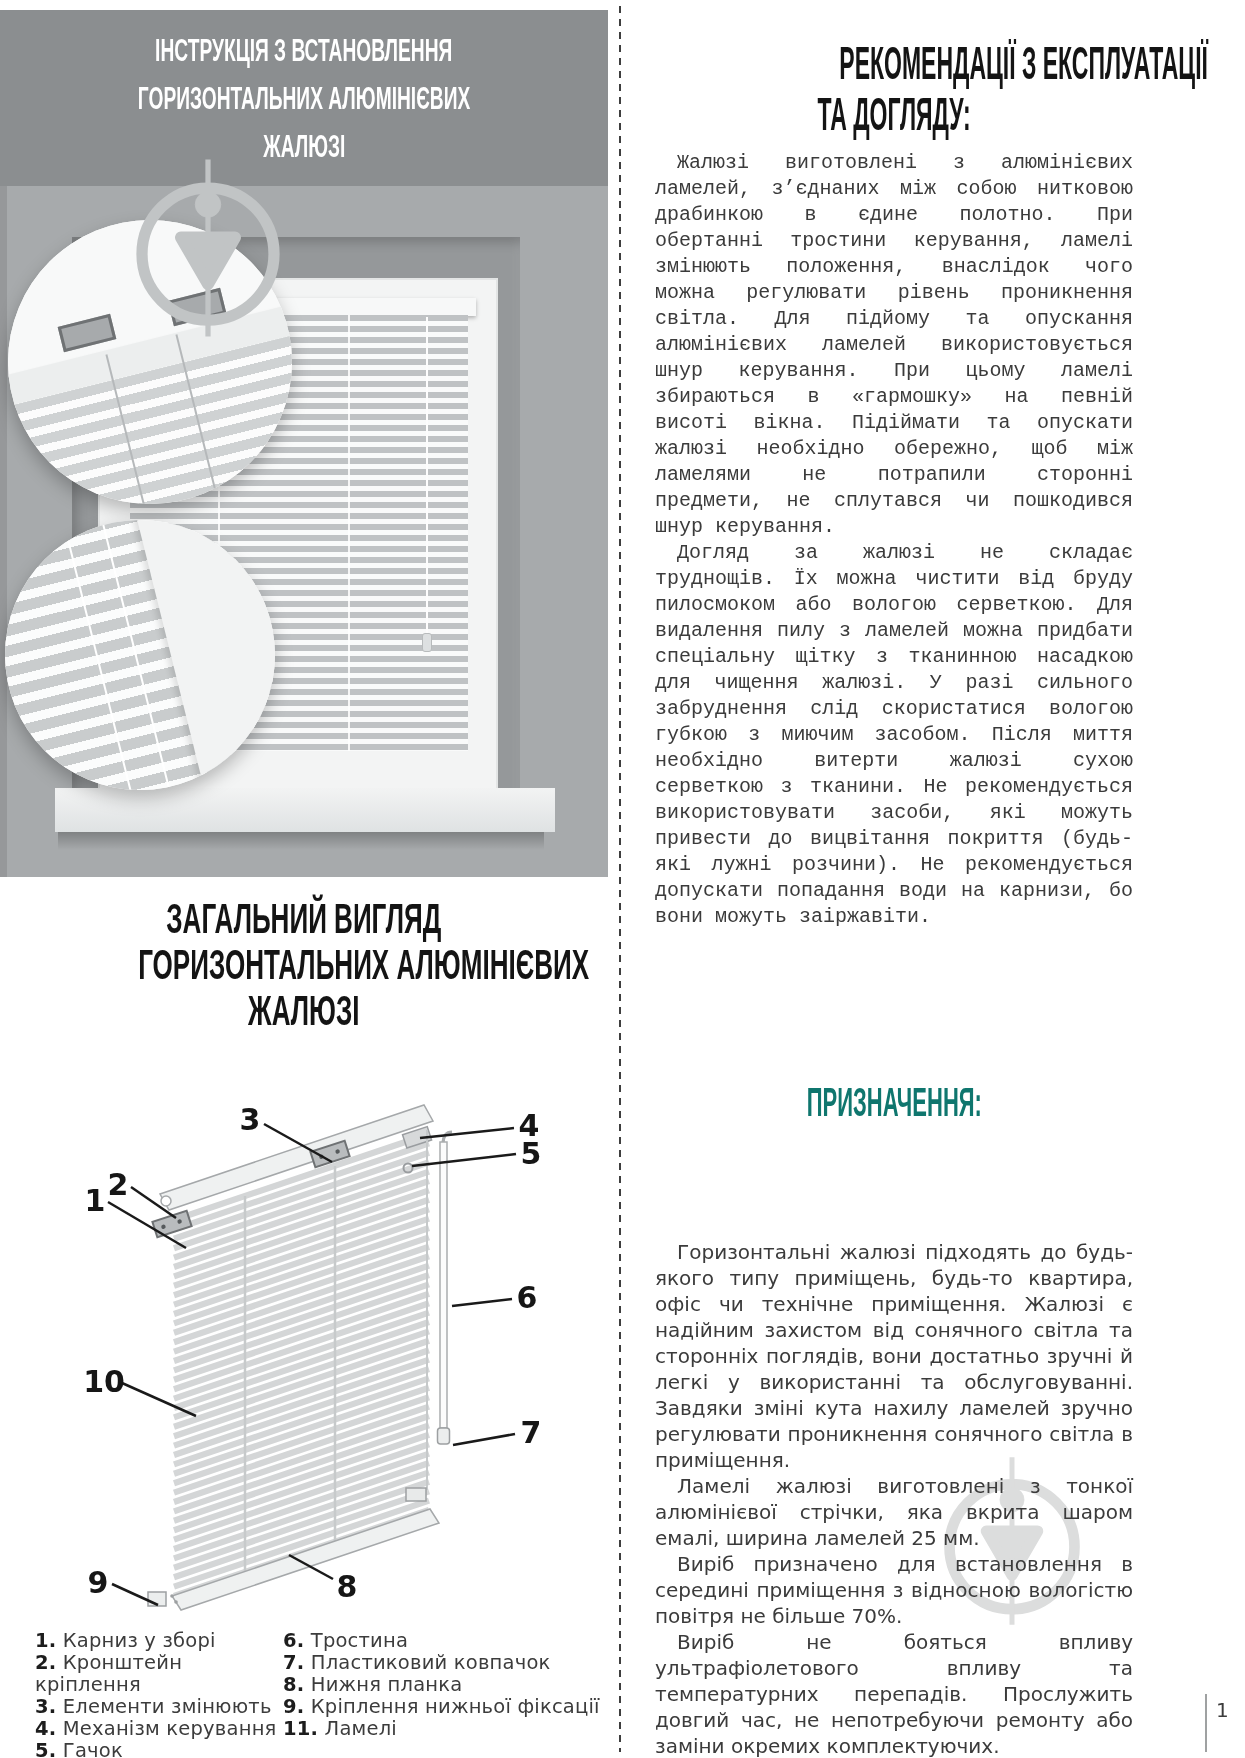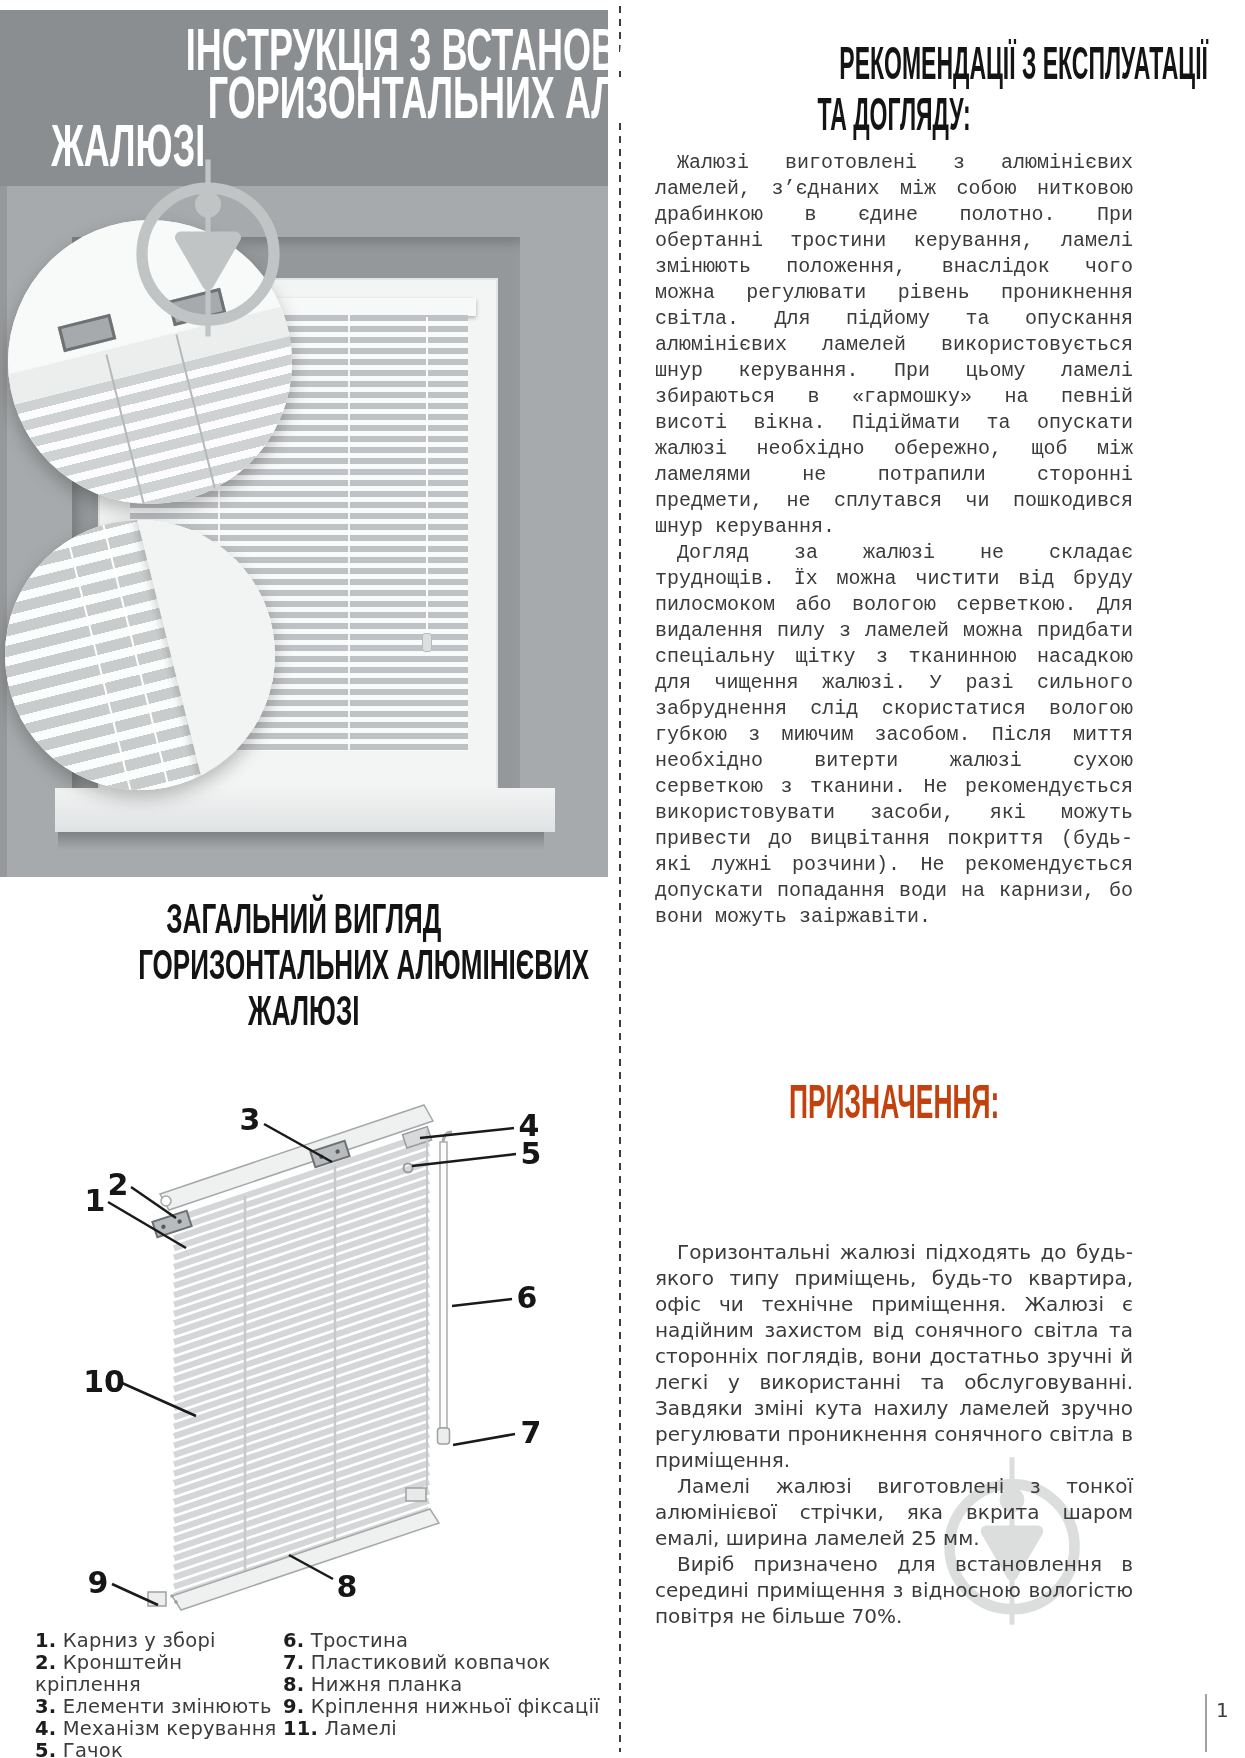--- a/index.html
+++ b/index.html
@@ -3,22 +3,22 @@
 <meta charset="utf-8">
 <style>
   html,body{margin:0;padding:0;background:#ffffff;}
   .page{position:relative;width:1245px;height:1758px;background:#fff;overflow:hidden;
         font-family:"DejaVu Sans",sans-serif;color:#3b3b3b;}
   
   .col-sep{position:absolute;left:619px;top:6px;width:2px;height:1746px;
            background:repeating-linear-gradient(180deg,#3e3e3e 0 7px,transparent 7px 13px);}
   
   .header-band{position:absolute;left:0;top:10px;width:608px;height:176px;background:#8b8e90;}
-  .header-title{position:absolute;left:0;top:16px;width:100%;text-align:left;color:#fff;
-                font-family:"Liberation Sans",sans-serif;font-weight:bold;font-size:60px;line-height:48px;}
+  .header-title{position:absolute;left:0;top:16px;width:100%;text-align:center;color:#fff;
+                font-family:"Liberation Sans",sans-serif;font-weight:bold;font-size:32px;line-height:48px;}
   .photo{position:absolute;left:0;top:186px;width:608px;height:691px;background:#a7aaac;}
   .photo-edge{position:absolute;left:0;top:0;width:7px;height:100%;background:rgba(0,0,0,0.10);}
   .recess{position:absolute;left:72px;top:51px;width:448px;height:563px;background:#95989a;
           box-shadow:inset 5px 5px 12px rgba(0,0,0,.20), inset -3px -3px 8px rgba(255,255,255,.10);}
   .frame{position:absolute;left:98px;top:92px;width:400px;height:514px;background:#f3f4f4;
          box-shadow:inset 0 0 0 2px #e3e5e5;}
   .opening{position:absolute;left:130px;top:129px;width:338px;height:436px;
            background:repeating-linear-gradient(180deg,#bfc2c4 0 6px,#f9fafa 6px 11px);}
   .ladder{position:absolute;top:0;width:2px;height:100%;background:rgba(255,255,255,.85);}
   .toprail{position:absolute;left:124px;top:112px;width:352px;height:18px;background:#f7f8f8;
@@ -57,22 +57,22 @@
   .lg-col2{left:248px;width:330px;}
   .lg-item b{color:#1d1d1d;}
   
   .right{position:absolute;left:620px;top:0;width:625px;height:1758px;}
   .care-title{position:absolute;left:35px;top:38px;width:478px;text-align:center;color:#141414;
               font-family:"Liberation Sans",sans-serif;font-weight:bold;font-size:46px;line-height:51px;}
   .body-text{position:absolute;left:35px;width:478px;font-size:20px;line-height:26px;
              text-align:justify;color:#3b3b3b;}
   .body-text p{margin:0;text-indent:22px;}
   .care-text{top:150px;font-family:Liberation Mono, monospace;}
-  .purpose-title{position:absolute;left:35px;top:1078px;width:478px;text-align:center;color:#c2410c;
-              font-family:"Liberation Sans",sans-serif;font-weight:bold;font-size:48px;line-height:48px;}
+  .purpose-title{position:absolute;left:35px;top:1078px;width:478px;text-align:center;color:#0f766e;
+              font-family:"Liberation Sans",sans-serif;font-weight:bold;font-size:40px;line-height:48px;}
   .purpose-text{top:1196px;margin-top:43px;}
   .pageno-line{position:absolute;left:1205px;top:1694px;width:2px;height:58px;background:#9fa1a2;}
   .pageno{position:absolute;left:1216px;top:1698px;font-size:20px;color:#3c3c3c;}
   
   .cx50,.cx55,.cx60,.cx62,.cx75{display:inline-block;white-space:nowrap;transform-origin:center;}
   .cx50{transform:scaleX(.50);} .cx55{transform:scaleX(.55);} .cx60{transform:scaleX(.60);}
   .cx62{transform:scaleX(.62);} .cx75{transform:scaleX(.75);}
   .wm{position:absolute;pointer-events:none;}
   .z2{z-index:2;} .z1{z-index:1;} .z0{z-index:0;}
 </style>
@@ -283,19 +283,20 @@
       <p>Жалюзі виготовлені з алюмінієвих ламелей, з’єднаних між собою нитковою драбинкою в єдине полотно. При обертанні тростини керування, ламелі змінюють положення, внаслідок чого можна регулювати рівень проникнення світла. Для підйому та опускання алюмінієвих ламелей використовується шнур керування. При цьому ламелі збираються в «гармошку» на певній висоті вікна. Підіймати та опускати жалюзі необхідно обережно, щоб між ламелями не потрапили сторонні предмети, не сплутався чи пошкодився шнур керування.</p>
       <p>Догляд за жалюзі не складає труднощів. Їх можна чистити від бруду пилосмоком або вологою серветкою. Для видалення пилу з ламелей можна придбати спеціальну щітку з тканинною насадкою для чищення жалюзі. У разі сильного забруднення слід скористатися вологою губкою з миючим засобом. Після миття необхідно витерти жалюзі сухою серветкою з тканини. Не рекомендується використовувати засоби, які можуть привести до вицвітання покриття (будь-які лужні розчини). Не рекомендується допускати попадання води на карнизи, бо вони можуть заіржавіти.</p>
     </div>
     <div class="purpose-title">
       <span class="cx55">ПРИЗНАЧЕННЯ:</span>
     </div>
     <div class="body-text purpose-text">
       <p>Горизонтальні жалюзі підходять до будь-якого типу приміщень, будь-то квартира, офіс чи технічне приміщення. Жалюзі є надійним захистом від сонячного світла та сторонніх поглядів, вони достатньо зручні й легкі у використанні та обслуговуванні. Завдяки зміні кута нахилу ламелей зручно регулювати проникнення сонячного світла в приміщення.</p>
       <p>Ламелі жалюзі виготовлені з тонкої алюмінієвої стрічки, яка вкрита шаром емалі, ширина ламелей 25 мм.</p>
       <p>Виріб призначено для встановлення в середині приміщення з відносною вологістю повітря не більше 70%.</p>
+      <p>Виріб не бояться впливу ультрафіолетового впливу та температурних перепадів. Прослужить довгий час, не непотребуючи ремонту або заміни окремих комплектуючих.</p>
     </div>
   </div>
 
   <div class="pageno-line"></div>
   <div class="pageno">1</div>
 
 </div>
 
 </body></html>

